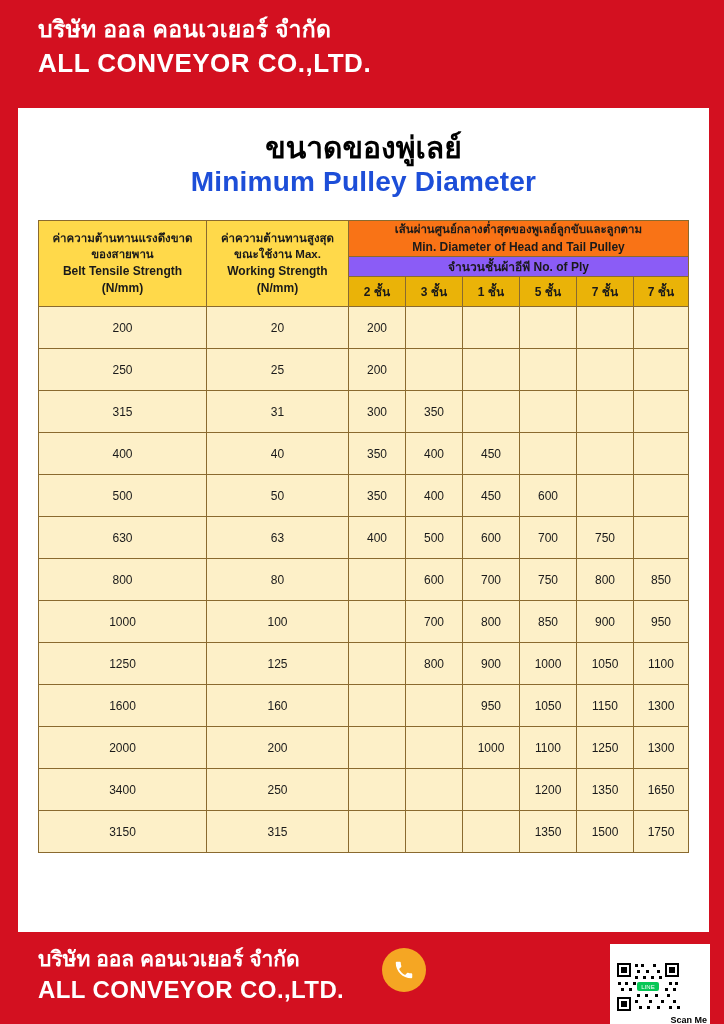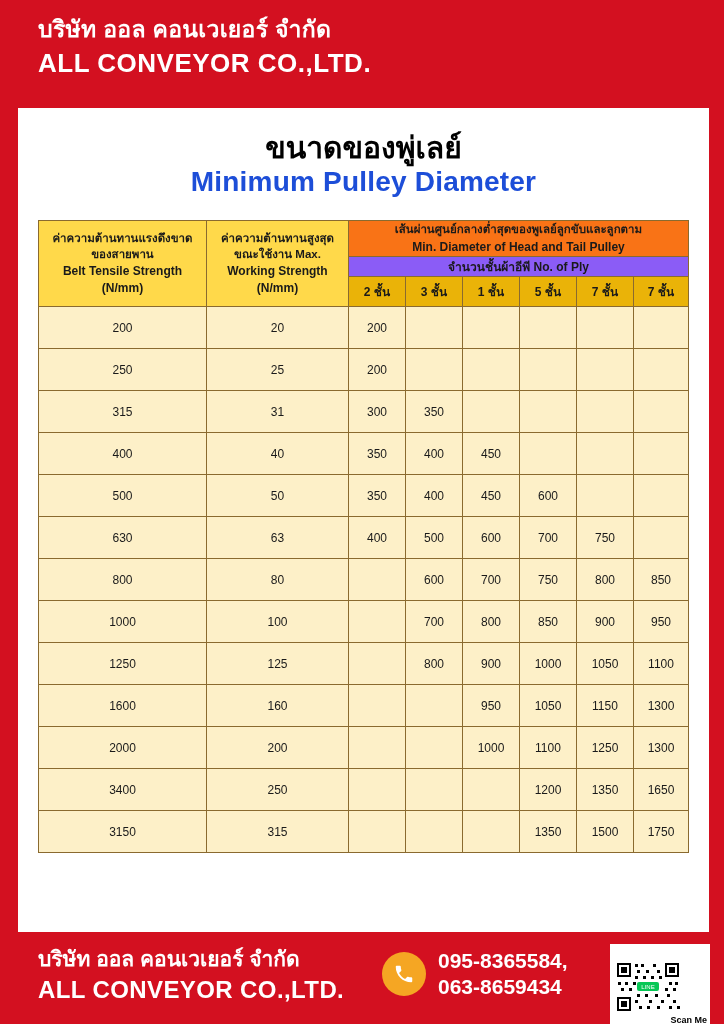--- a/index.html
+++ b/index.html
@@ -370,24 +370,20 @@
     <div class="footer-left">
       <div class="footer-th">บริษัท ออล คอนเวเยอร์ จำกัด</div>
       <div class="footer-en">ALL CONVEYOR CO.,LTD.</div>
     </div>
 
     <div class="phone-block">
       <div class="phone-circle">
         <svg width="22" height="22" viewBox="0 0 24 24" aria-hidden="true">
           <path fill="#ffffff" d="M6.6 10.8c1.4 2.8 3.8 5.2 6.6 6.6l2.2-2.2c.3-.3.7-.4 1-.2 1.1.4 2.4.6 3.6.6.6 0 1 .4 1 1V20c0 .6-.4 1-1 1C10.6 21 3 13.4 3 4c0-.6.4-1 1-1h3.5c.6 0 1 .4 1 1 0 1.3.2 2.5.6 3.6.1.4 0 .8-.2 1.1l-2.3 2.1z"></path>
         </svg>
-      </div>
-      <div class="phone-nums">
-        <div>095-8365584,</div>
-        <div>063-8659434</div>
       </div>
     </div>
 
     <div class="qr-box">
       <svg class="qr-img" viewBox="0 0 70 54">
         <rect x="0" y="0" width="70" height="54" fill="#ffffff"></rect>
         <g fill="#000000">
           <rect x="4" y="3" width="14" height="14"></rect>
             <rect x="6" y="5" width="10" height="10" fill="#fff"></rect>
             <rect x="8" y="7" width="6" height="6"></rect>

